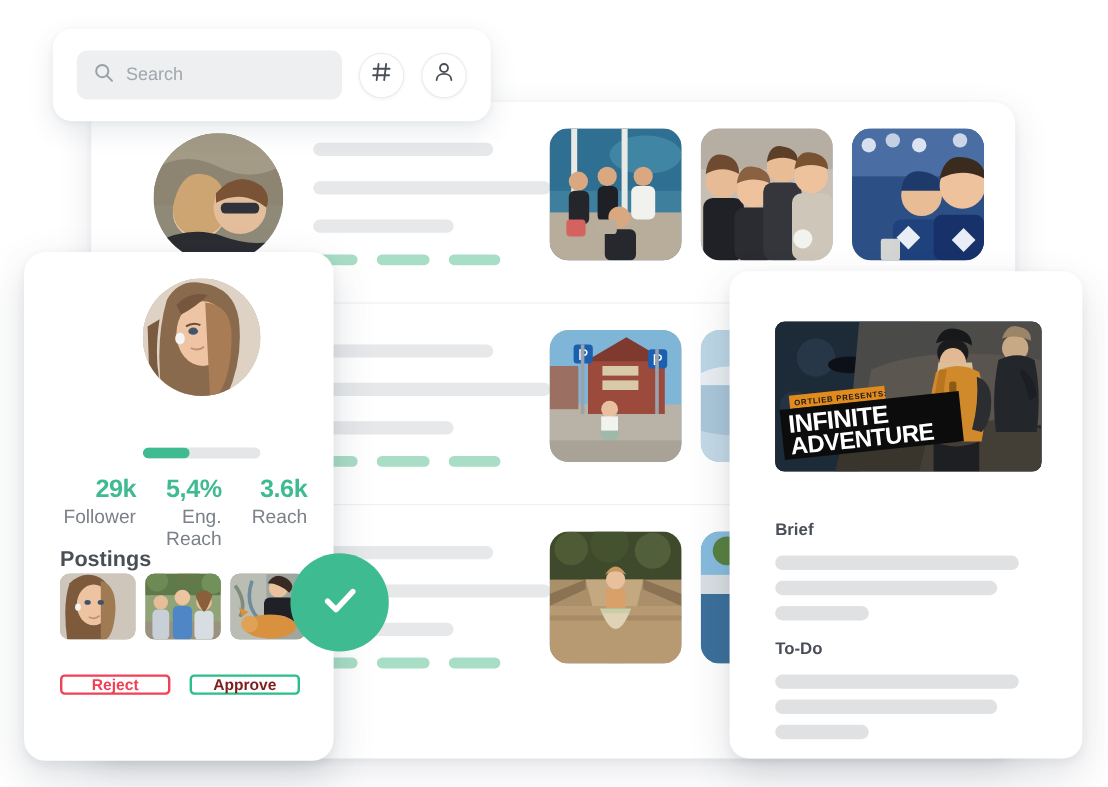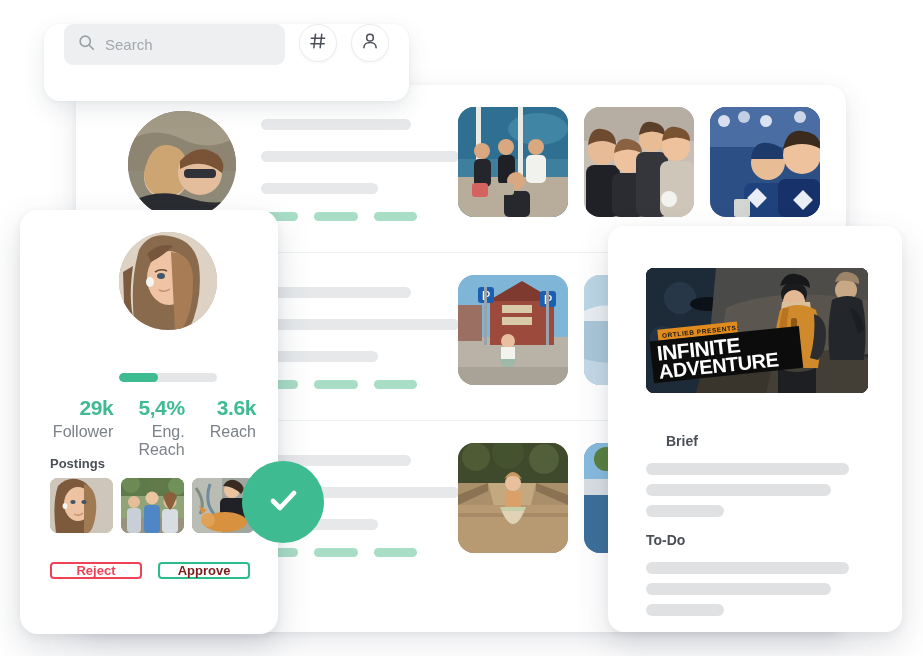--- a/index.html
+++ b/index.html
@@ -49,21 +49,21 @@
     width: 110px; height: 110px; border-radius: 16px;
     overflow: hidden; background: #b9c2cb; position: relative;
   }
   .thumb svg, .row-avatar svg, .post-thumb svg, .hero-img svg { display:block; }
 
   
   #search-card {
     left: 44px; top: 24px; width: 365px; height: 77px;
     border-radius: 16px;
     box-shadow: 0 8px 22px rgba(60,70,90,.12), 0 1px 4px rgba(60,70,90,.05);
-    display: flex; align-items: flex-start; padding: 0 20px; gap: 14px;
+    display: flex; align-items: center; padding: 0 20px; gap: 14px;
   }
   #search-input-wrap {
     flex: 1; height: 41px; background: #eeeff0; border-radius: 9px;
     display: flex; align-items: center; gap: 10px; padding: 0 14px;
   }
   #search-input-wrap input {
     border: none; outline: none; background: transparent;
     font-family: "Liberation Sans", sans-serif;
     font-size: 15px; color: #7d8189; width: 100%;
   }
@@ -107,21 +107,21 @@
   #profile-progress > i { display: block; height: 100%; background: #3fbb91; border-radius: 5px; }
 
   #stats { position: absolute; top: 186px; left: 22px; width: 214px;
            display: flex; justify-content: space-between; text-align: right; }
   .stat { flex: 1; }
   .stat-val { font-size: 21px; font-weight: bold; color: #3fbb91; letter-spacing: -.4px; }
   .stat-lab { font-size: 16px; color: #7b8089; margin-top: 3px; }
 
   #postings-title {
     position: absolute; left: 30px; top: 246px;
-    font-size: 13px; font-weight: bold; color: #4a4f57;
+    font-size: 18px; font-weight: bold; color: #4a4f57;
   }
   #postings { position: absolute; left: 30px; top: 268px; display: flex; gap: 8px; }
   .post-thumb { width: 63px; height: 55px; border-radius: 8px; overflow: hidden; background:#c0b6ad; }
 
   #actions { position: absolute; left: 30px; top: 352px; display: flex; gap: 16px; }
   .act-btn {
     width: 92px; height: 17px; border-radius: 4px;
     background: #ffffff; font-size: 13px; font-weight: bold;
     display: flex; align-items: center; justify-content: center;
     cursor: pointer; font-family: "Liberation Sans", sans-serif;
@@ -137,21 +137,21 @@
     z-index: 5;
   }
   #hero {
     position: absolute; left: 38px; top: 42px;
     width: 222px; height: 125px; border-radius: 8px; overflow: hidden;
     background: #1d2630;
   }
   .sec-title {
     position: absolute; left: 38px; font-size: 14px; font-weight: bold; color: #4a4f57;
   }
-  #brief-title { top: 207px; margin-left: 20px; }
+  #brief-title { top: 207px; }
   #todo-title  { top: 306px; }
   .sk-block { position: absolute; left: 38px; }
   #brief-lines { top: 237px; }
   #todo-lines  { top: 336px; }
   .sk-line { border-radius: 6px; background: #e0e1e3; height: 12px; }
   .sk-line.a { width: 203px; }
   .sk-line.b { width: 185px; margin-top: 9px; }
   .sk-line.c { width: 78px;  margin-top: 9px; }
 </style>
 </head>

